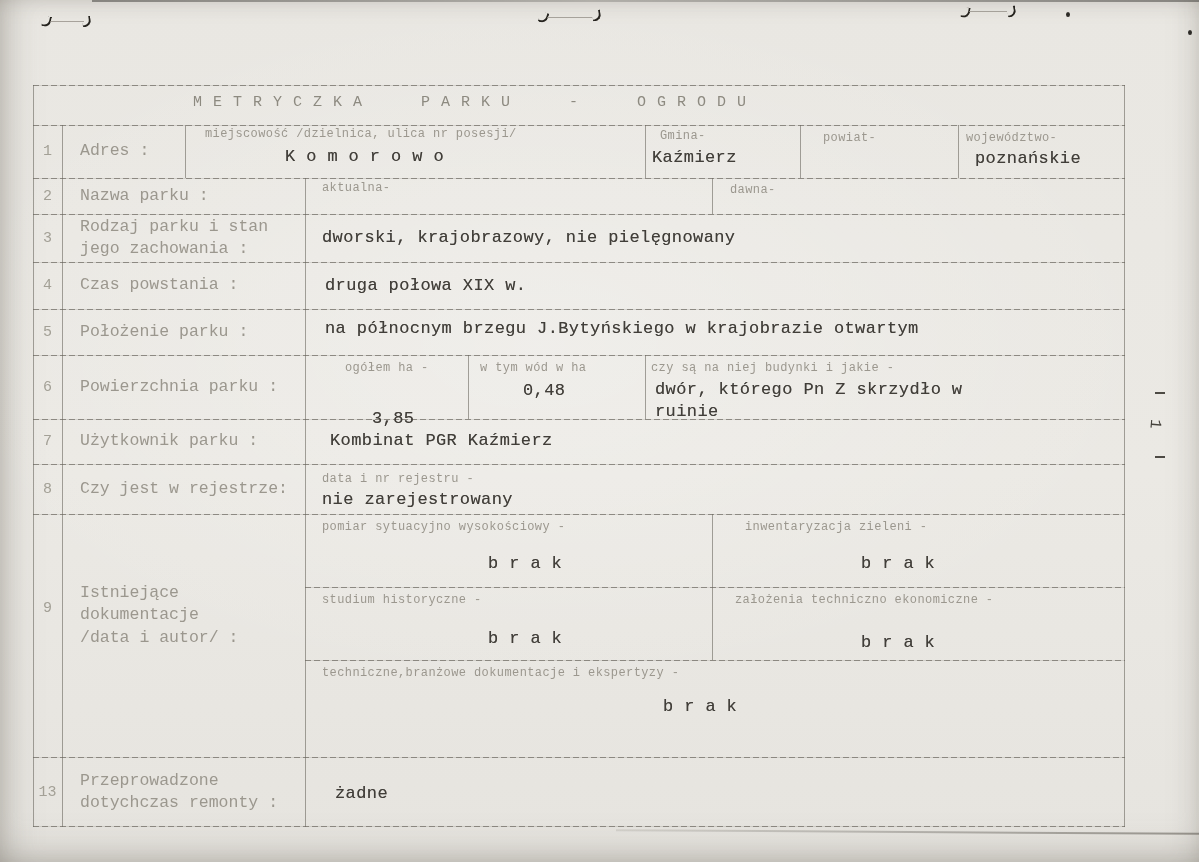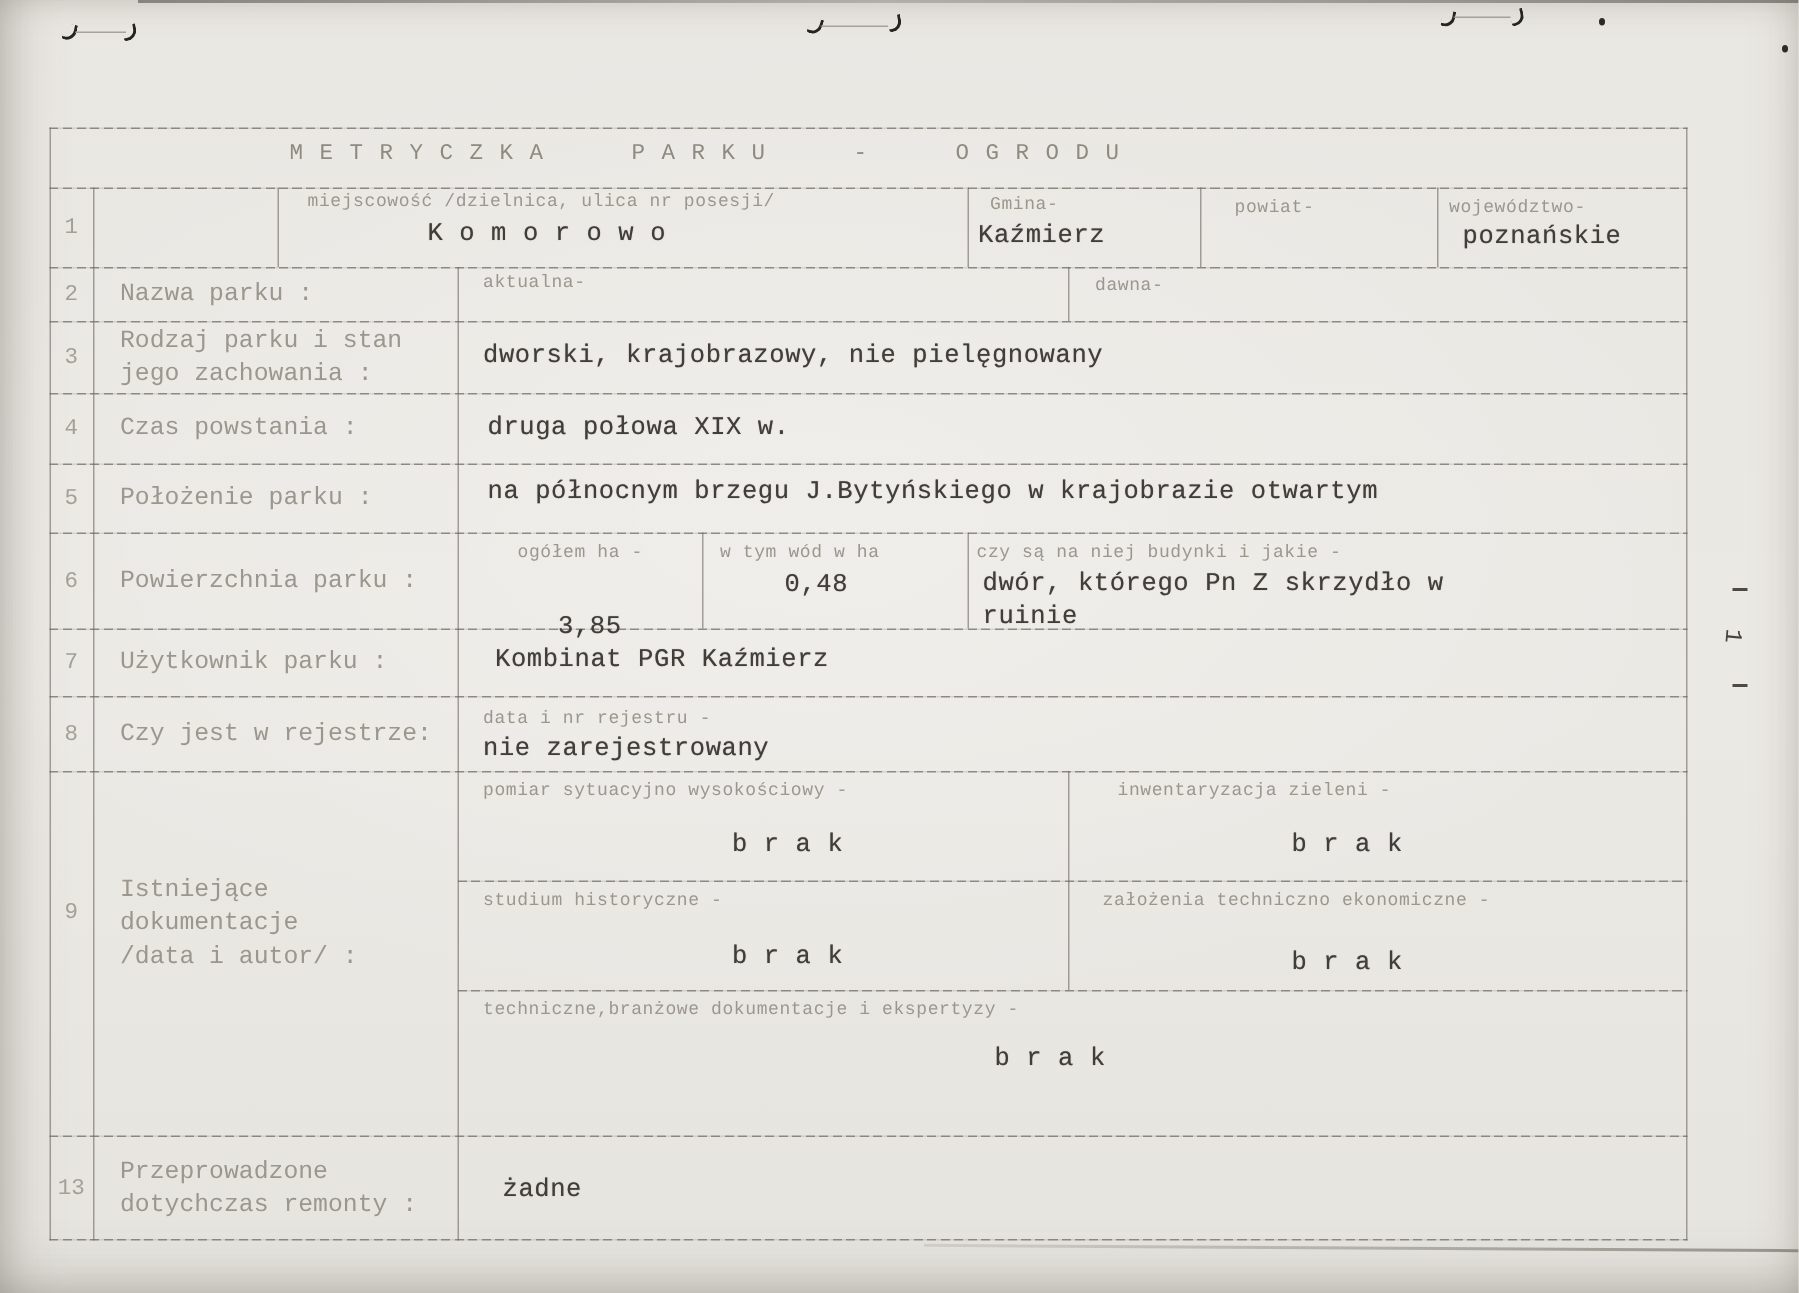--- a/index.html
+++ b/index.html
@@ -105,20 +105,21 @@
   <div class="numbox" style="top:93px;height:36px;">2</div>
   <div class="numbox" style="top:129px;height:48px;">3</div>
   <div class="numbox" style="top:177px;height:47px;">4</div>
   <div class="numbox" style="top:224px;height:46px;">5</div>
   <div class="numbox" style="top:270px;height:64px;">6</div>
   <div class="numbox" style="top:334px;height:45px;">7</div>
   <div class="numbox" style="top:379px;height:50px;">8</div>
   <div class="numbox" style="top:429px;height:243px;padding-bottom:55px;box-sizing:border-box;">9</div>
   <div class="numbox" style="top:672px;height:70px;">13</div>
 
+  <div class="labelbox" style="top:40px;height:53px;width:123px;">Adres :</div>
   <div class="labelbox" style="top:93px;height:36px;">Nazwa parku :</div>
   <div class="labelbox" style="top:129px;height:48px;">Rodzaj parku i stan
 jego zachowania :</div>
   <div class="labelbox" style="top:177px;height:47px;">Czas powstania :</div>
   <div class="labelbox" style="top:224px;height:46px;">Położenie parku :</div>
   <div class="labelbox" style="top:270px;height:64px;">Powierzchnia parku :</div>
   <div class="labelbox" style="top:334px;height:45px;">Użytkownik parku :</div>
   <div class="labelbox" style="top:379px;height:50px;">Czy jest w rejestrze:</div>
   <div class="labelbox" style="top:429px;height:243px;padding-bottom:40px;">Istniejące
 dokumentacje

